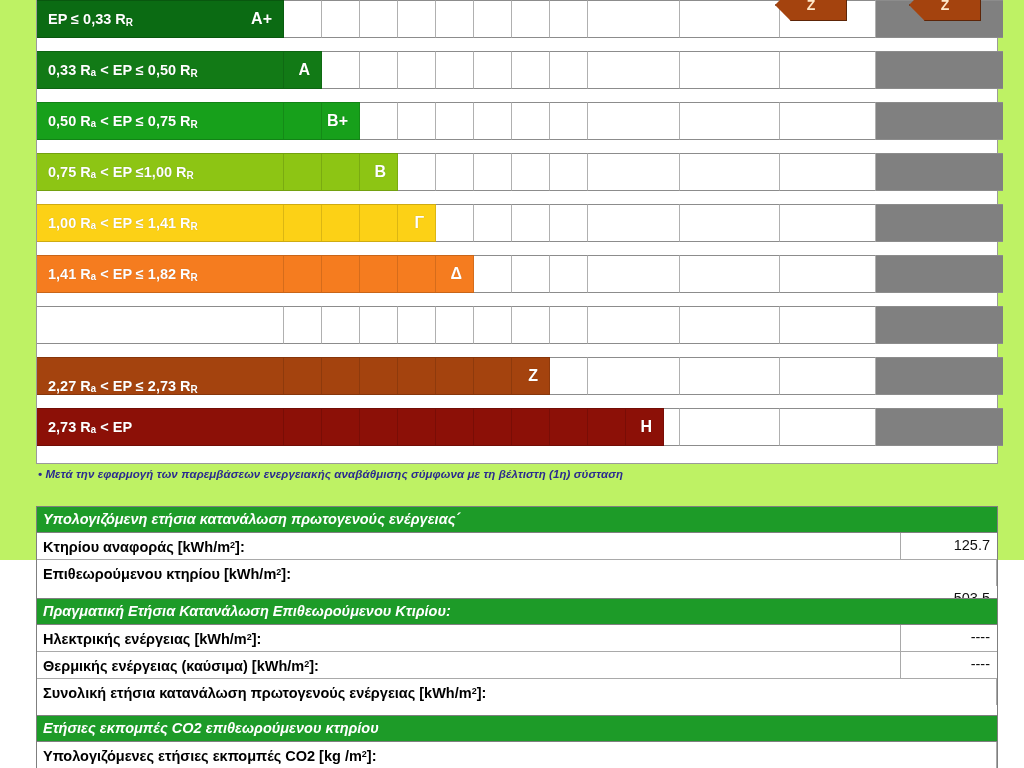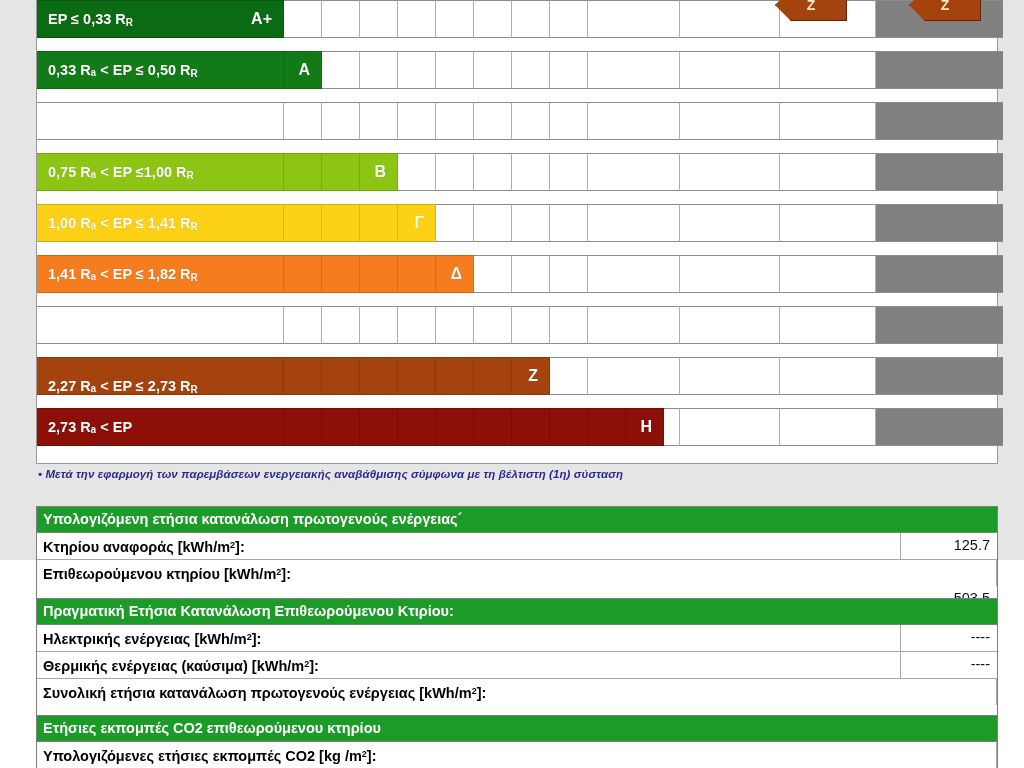--- a/index.html
+++ b/index.html
@@ -4,21 +4,21 @@
 <style>
   * { box-sizing: border-box; }
   html, body {
     margin: 0; padding: 0;
     width: 1024px; height: 768px;
     background: #ffffff;
     font-family: "Liberation Sans", sans-serif;
     overflow: hidden;
   }
 
-  #page { position: relative; width: 1024px; height: 560px; background: #e5e5e5; }
+  #page { position: relative; width: 1024px; height: 560px; background: #bef264; }
 
   
   #scale-panel {
     position: absolute;
     left: 36px; top: -14px;
     width: 962px; height: 478px;
     border: 1px solid #9a9a9a;
     border-top: none;
     background: #fff;
   }
@@ -117,20 +117,21 @@
     background: #fff;
   }
   .sect-head {
     background: #1D9B28;
     color: #ffffff;
     font-weight: bold;
     font-size: 14.5px;
     padding: 3px 6px 4px 6px;
     border-bottom: 1px solid #7f7f7f;
     line-height: 18px;
+    font-style: italic;
   }
   .row {
     display: flex;
     border-bottom: 1px solid #a9a9a9;
     min-height: 24px;
     align-items: stretch;
   }
   .row:last-child { border-bottom: none; flex-direction: column; }
   .row .label {
     flex: 1 1 auto;
@@ -221,20 +222,29 @@
             <div class="cell" style="width: 38px; flex: 0 0 38px;"></div>
             <div class="cell" style="width: 38px; flex: 0 0 38px;"></div>
             <div class="cell" style="width: 38px; flex: 0 0 38px;"></div>
             <div class="cell" style="width: 38px; flex: 0 0 38px;"></div>
             <div class="cell" style="width: 38px; flex: 0 0 38px;"></div>
             <div class="cell" style="width: 92px; flex: 0 0 92px;"></div>
             <div class="cell" style="width: 100px; flex: 0 0 100px;"></div>
             <div class="cell" style="width: 96px; flex: 0 0 96px;"></div>
             <div class="cell gray" style="width: 127px; flex: 0 0 127px;"></div>
           </div>
+          <div class="bar" style="width: 323px; background: rgb(23, 160, 27);">
+            <div class="seps">
+              <i style="flex: 0 0 247px; width: 247px;"></i>
+              <i></i>
+              <i></i>
+            </div>
+            <span class="rng" style="position: relative; z-index: 2;">0,50 Rₐ &lt; EP ≤ 0,75 R<sub>R</sub></span>
+            <span class="lbl" style="position: relative; z-index: 2;">B+</span>
+          </div>
         </div>
         <div class="scale-row">
           <div class="cells">
             <div class="cell" style="width: 247px; flex: 0 0 247px;"></div>
             <div class="cell" style="width: 38px; flex: 0 0 38px;"></div>
             <div class="cell" style="width: 38px; flex: 0 0 38px;"></div>
             <div class="cell" style="width: 38px; flex: 0 0 38px;"></div>
             <div class="cell" style="width: 38px; flex: 0 0 38px;"></div>
             <div class="cell" style="width: 38px; flex: 0 0 38px;"></div>
             <div class="cell" style="width: 38px; flex: 0 0 38px;"></div>

